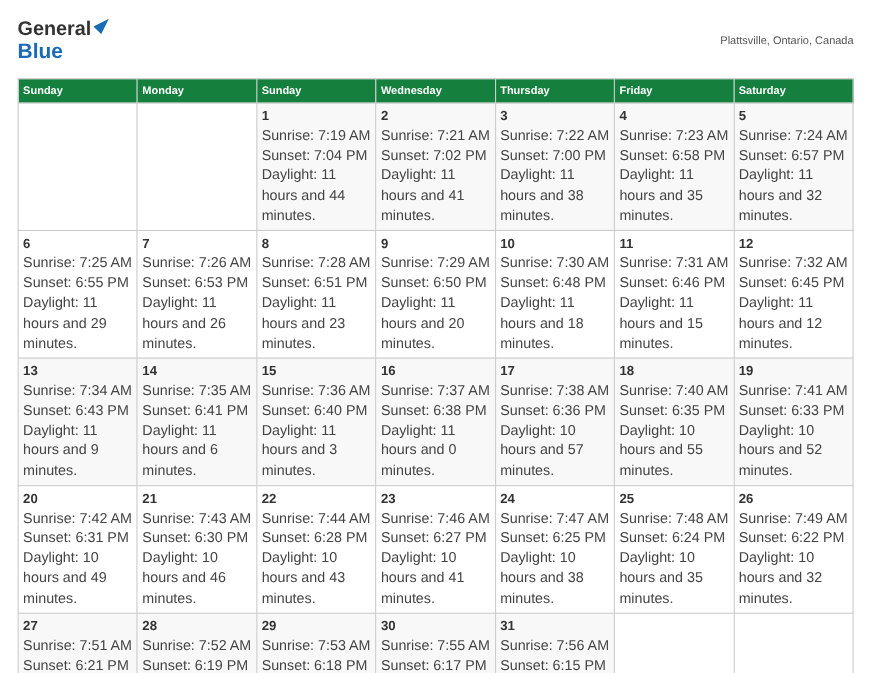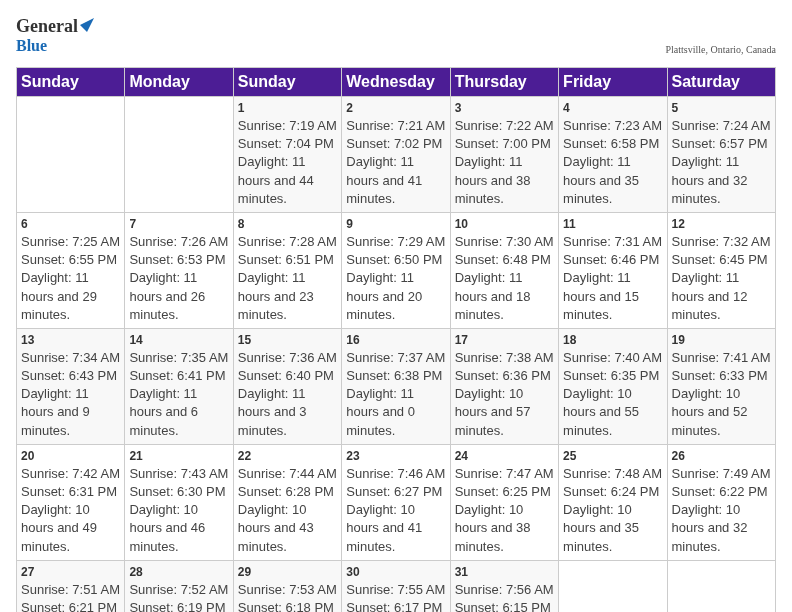--- a/index.html
+++ b/index.html
@@ -6,36 +6,35 @@
     body {
       font-family: Arial, sans-serif;
       background: #fff;
       width: 792px;
       min-height: 612px;
       padding: 16px;
     }
     .header {
       display: flex;
       justify-content: space-between;
-      align-items: flex-end;
+      align-items: center;
       margin-bottom: 12px;
-      font-family: Liberation Serif, serif;
     }
     .logo {
       display: flex;
       flex-direction: column;
       align-items: flex-start;
     }
     .logo-general {
       font-size: 18px;
       font-weight: bold;
       color: #333;
     }
     .logo-blue {
-      font-size: 16px;
+      font-size: 19px;
       font-weight: bold;
       color: #1a6ab5;
     }
     .logo-row {
       display: flex;
       align-items: center;
     }
     .title-section {
       text-align: right;
     }
@@ -47,23 +46,23 @@
     .location {
       font-size: 10px;
       color: #555;
     }
     table {
       width: 100%;
       border-collapse: collapse;
       table-layout: fixed;
     }
     thead tr th {
-      background-color: #4c1d95;
+      background-color: #15803d;
       color: #fff;
-      font-size: 16px;
+      font-size: 10px;
       font-weight: bold;
       padding: 5px 4px;
       text-align: left;
       border: 1px solid #ccc;
     }
     tbody tr td {
       vertical-align: top;
       border: 1px solid #ccc;
       padding: 4px 4px;
       font-size: 9.5px;

